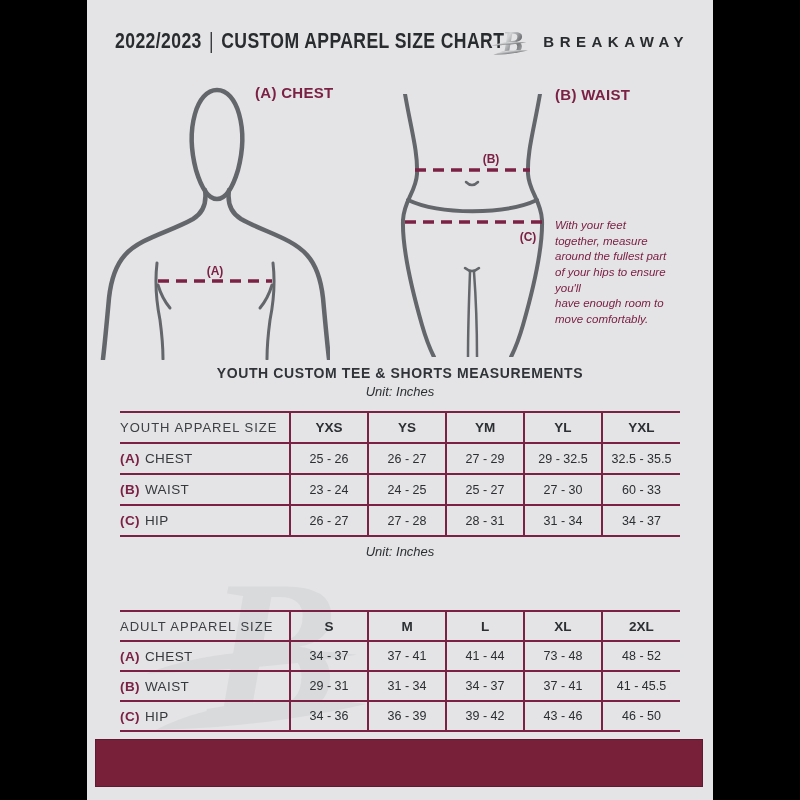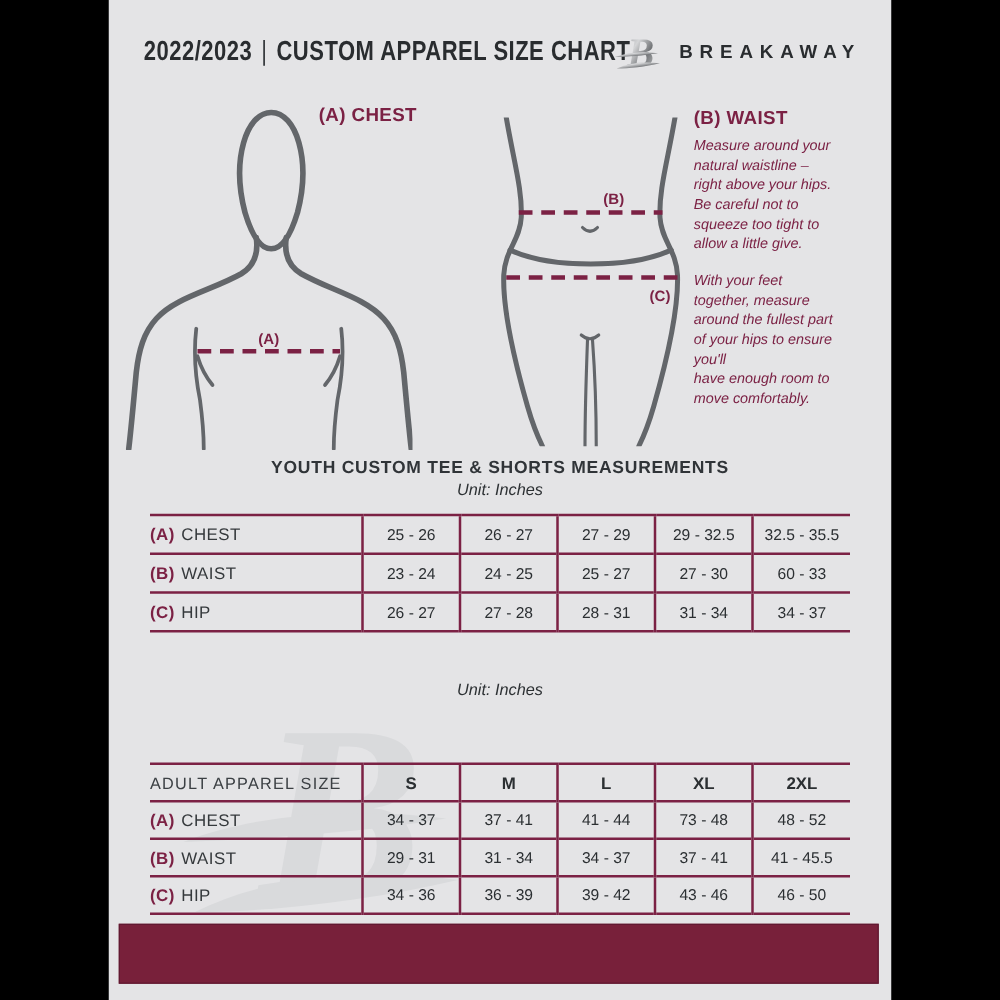--- a/index.html
+++ b/index.html
@@ -129,26 +129,20 @@
       <line x1="15" y1="128" x2="155" y2="128" stroke="#7b2144" stroke-width="3.5" stroke-dasharray="11 7"></line>
       <text class="diagram-label" x="101" y="69" text-anchor="middle">(B)</text>
       <text class="diagram-label" x="138" y="147" text-anchor="middle">(C)</text>
     </svg>
 
     <div class="guide-block block-chest">
       <div class="guide-heading">(A) CHEST</div>
     </div>
     <div class="guide-block block-waist">
       <div class="guide-heading">(B) WAIST</div>
-      <div class="guide-body">Measure around your
-natural waistline –
-right above your hips.
-Be careful not to
-squeeze too tight to
-allow a little give.</div>
     </div>
     <div class="guide-block block-hips">
       <div class="guide-body">With your feet
 together, measure
 around the fullest part
 of your hips to ensure
 you'll
 have enough room to
 move comfortably.</div>
     </div>
@@ -162,20 +156,28 @@
   <table class="sizes-table youth-table">
     <colgroup>
         <col class="label-col">
         <col class="size-col">
         <col class="size-col">
         <col class="size-col">
         <col class="size-col">
         <col class="size-col">
       </colgroup>
     <tbody>
+        <tr>
+      <th class="table-corner">YOUTH APPAREL SIZE</th>
+      <th class="size-head">YXS</th>
+      <th class="size-head">YS</th>
+      <th class="size-head">YM</th>
+      <th class="size-head">YL</th>
+      <th class="size-head">YXL</th>
+    </tr>
     <tr>
       <td class="row-label"><span class="row-key">(A)</span><span>CHEST</span></td>
       <td class="cell-val">25 - 26</td>
       <td class="cell-val">26 - 27</td>
       <td class="cell-val">27 - 29</td>
       <td class="cell-val">29 - 32.5</td>
       <td class="cell-val">32.5 - 35.5</td>
     </tr>
     <tr>
       <td class="row-label"><span class="row-key">(B)</span><span>WAIST</span></td>

